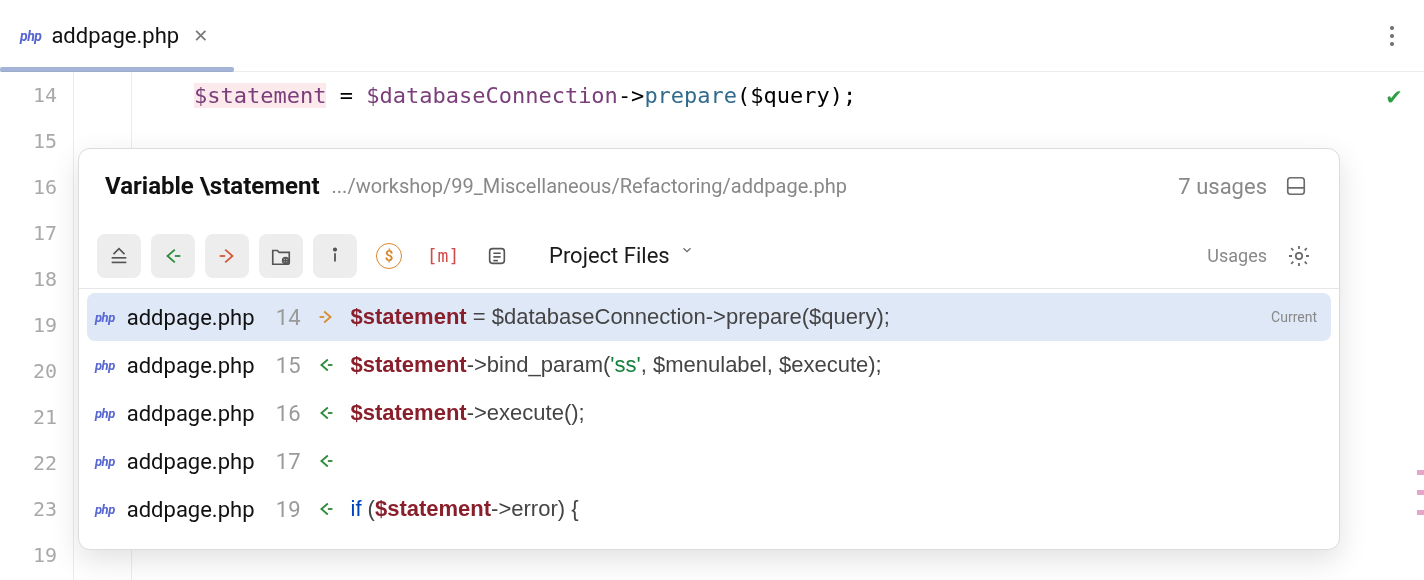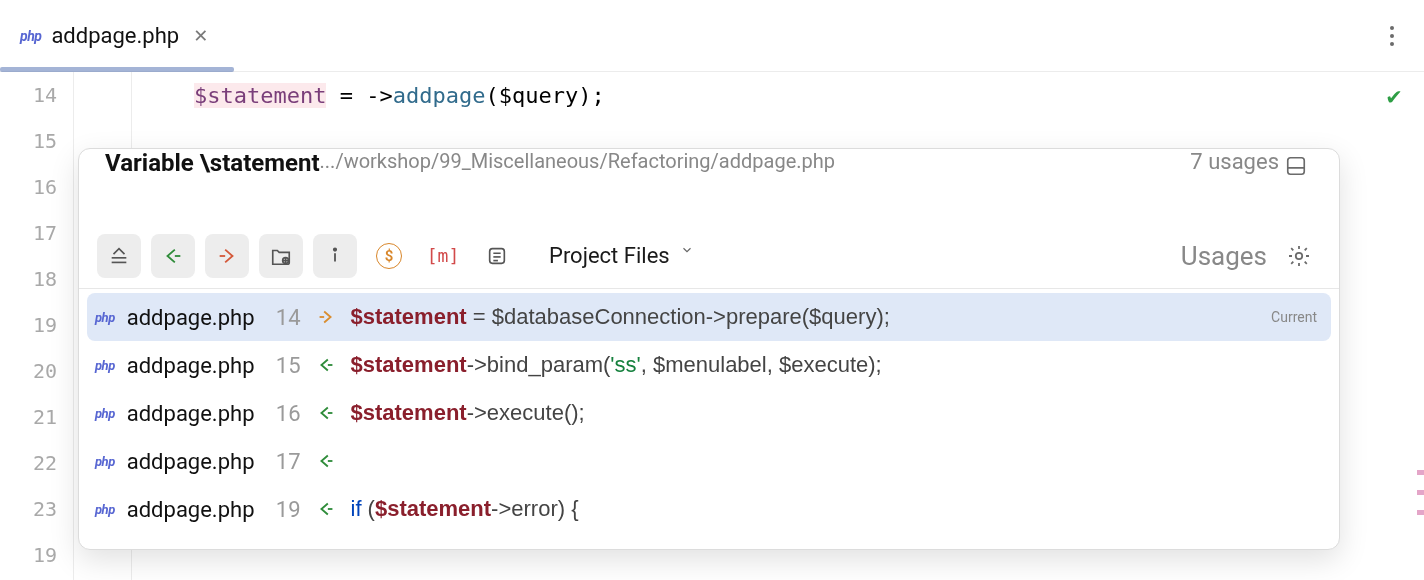--- a/index.html
+++ b/index.html
@@ -134,21 +134,23 @@
     border-radius: 12px;
     box-shadow: 0 10px 30px rgba(0,0,0,0.12);
     display: flex;
     flex-direction: column;
     overflow: hidden;
     z-index:5;
   }
   .popup-header {
     height: 74px;
     display: flex;
+    align-items: center;
     padding: 0 26px;
+    gap: 12px;
   }
   .popup-title {
     font-size: 24px;
     font-weight: 700;
     color: #111;
     white-space: nowrap;
   }
   .popup-path {
     font-size: 20px;
     color: #888;
@@ -184,21 +186,21 @@
   .tb-dollar { color: #d8862a; border:1.5px solid #d8862a; width:26px; height:26px; border-radius:50%; display:flex; align-items:center; justify-content:center; font-size:15px; font-weight:600;}
   .tb-m { color: #d24a4a; font-family: ui-monospace, monospace; font-size:18px; }
   .tb-scope {
     margin-left: 20px;
     font-size: 22px;
     color: #1a1a1a;
     display: flex;
     gap: 10px;
   }
   .tb-spacer { flex: 1; }
-  .tb-right-label { color: #888; font-size: 26px; }
+  .tb-right-label { color: #888; font-size: 18px; }
 
   .popup-results { flex: 1; overflow: hidden; padding: 4px 0; }
   .result-row {
     height: 48px;
     display: flex;
     align-items: center;
     padding: 0 22px 0 16px;
     gap: 12px;
     font-size: 22px;
   }
@@ -264,21 +266,21 @@
     <div class="ln">19</div>
     <div class="ln">20</div>
     <div class="ln">21</div>
     <div class="ln">22</div>
     <div class="ln">23</div>
     <div class="ln">19</div>
   </div>
   <div class="gutter-gap"></div>
   <div class="code-surface">
     <div class="cline">
-      <span class="tk-var hl">$statement</span><span> = </span><span>-&gt;</span><span class="tk-call">addpage</span><span>($query);</span>
+      <span class="tk-var hl">$statement</span><span> = </span><span class="tk-var">$databaseConnection</span><span>-&gt;</span><span class="tk-call">prepare</span><span>($query);</span>
     </div>
     <div class="code-right-flag">
       <span class="checkmark">✔</span>
     </div>
   </div>
   <div class="marker-stripe">
     <div class="mstripe" style="top:398px"></div>
     <div class="mstripe" style="top:418px"></div>
     <div class="mstripe" style="top:438px"></div>
   </div>

